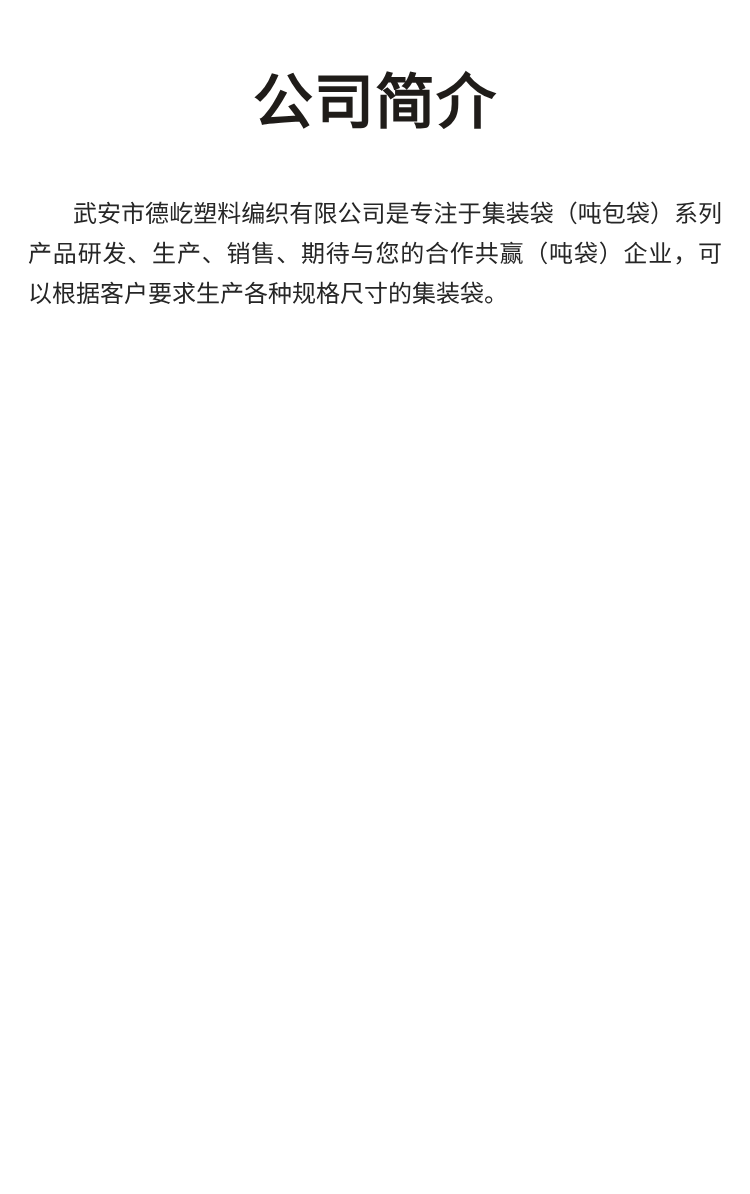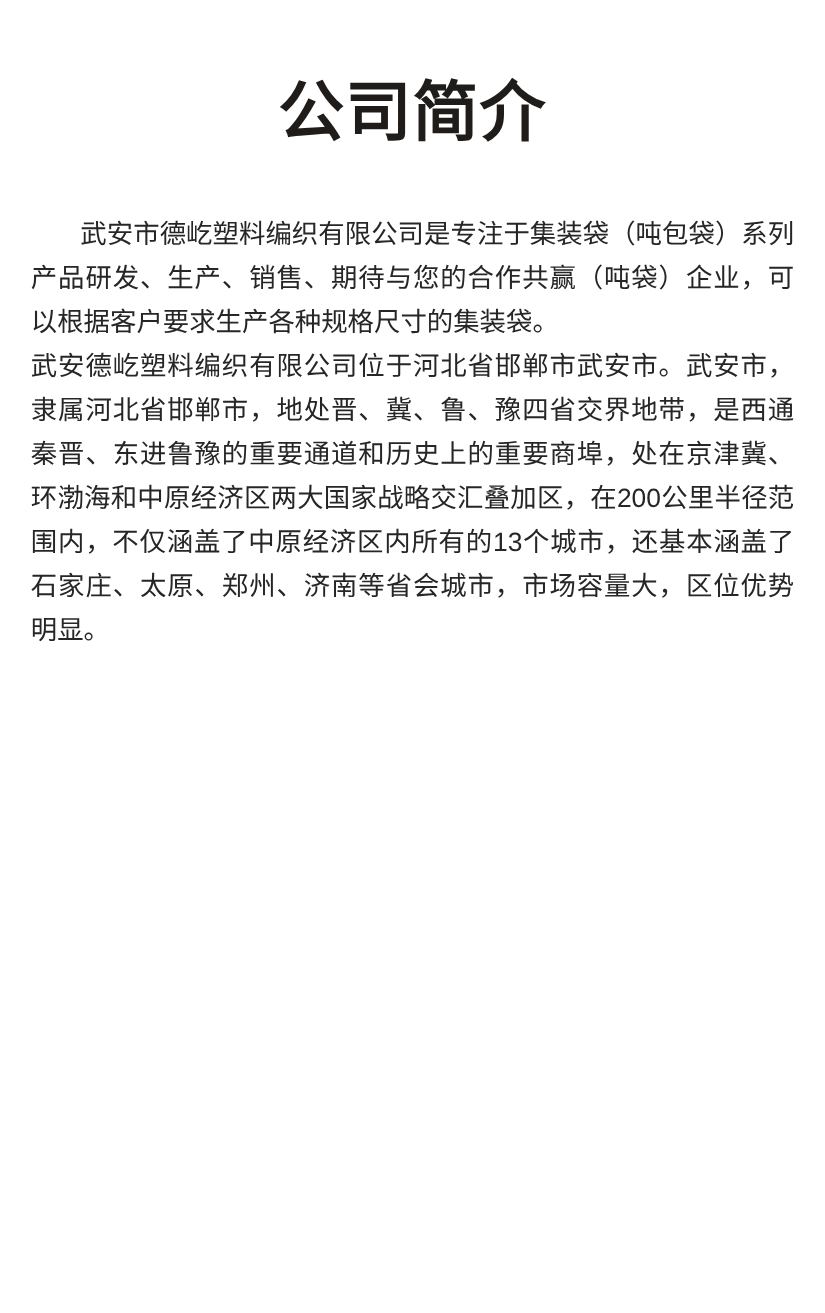--- a/index.html
+++ b/index.html
@@ -50,16 +50,15 @@
 </style>
 </head>
 <body>
 
 <div class="page">
 
   <h1 class="page-title">公司简介</h1>
 
   <div class="body-text">
     <p class="indent">武安市德屹塑料编织有限公司是专注于集装袋（吨包袋）系列产品研发、生产、销售、期待与您的合作共赢（吨袋）企业，可以根据客户要求生产各种规格尺寸的集装袋。</p>
-    <p>武安德屹塑料编织有限公司位于河北省邯郸市武安市。武安市，隶属河北省邯郸市，地处晋、冀、鲁、豫四省交界地带，是西通秦晋、东进鲁豫的重要通道和历史上的重要商埠，处在京津冀、环渤海和中原经济区两大国家战略交汇叠加区，在200公里半径范围内，不仅涵盖了中原经济区内所有的13个城市，还基本涵盖了石家庄、太原、郑州、济南等省会城市，市场容量大，区位优势明显。</p>
   </div>
 
 </div>
 
 </body></html>

